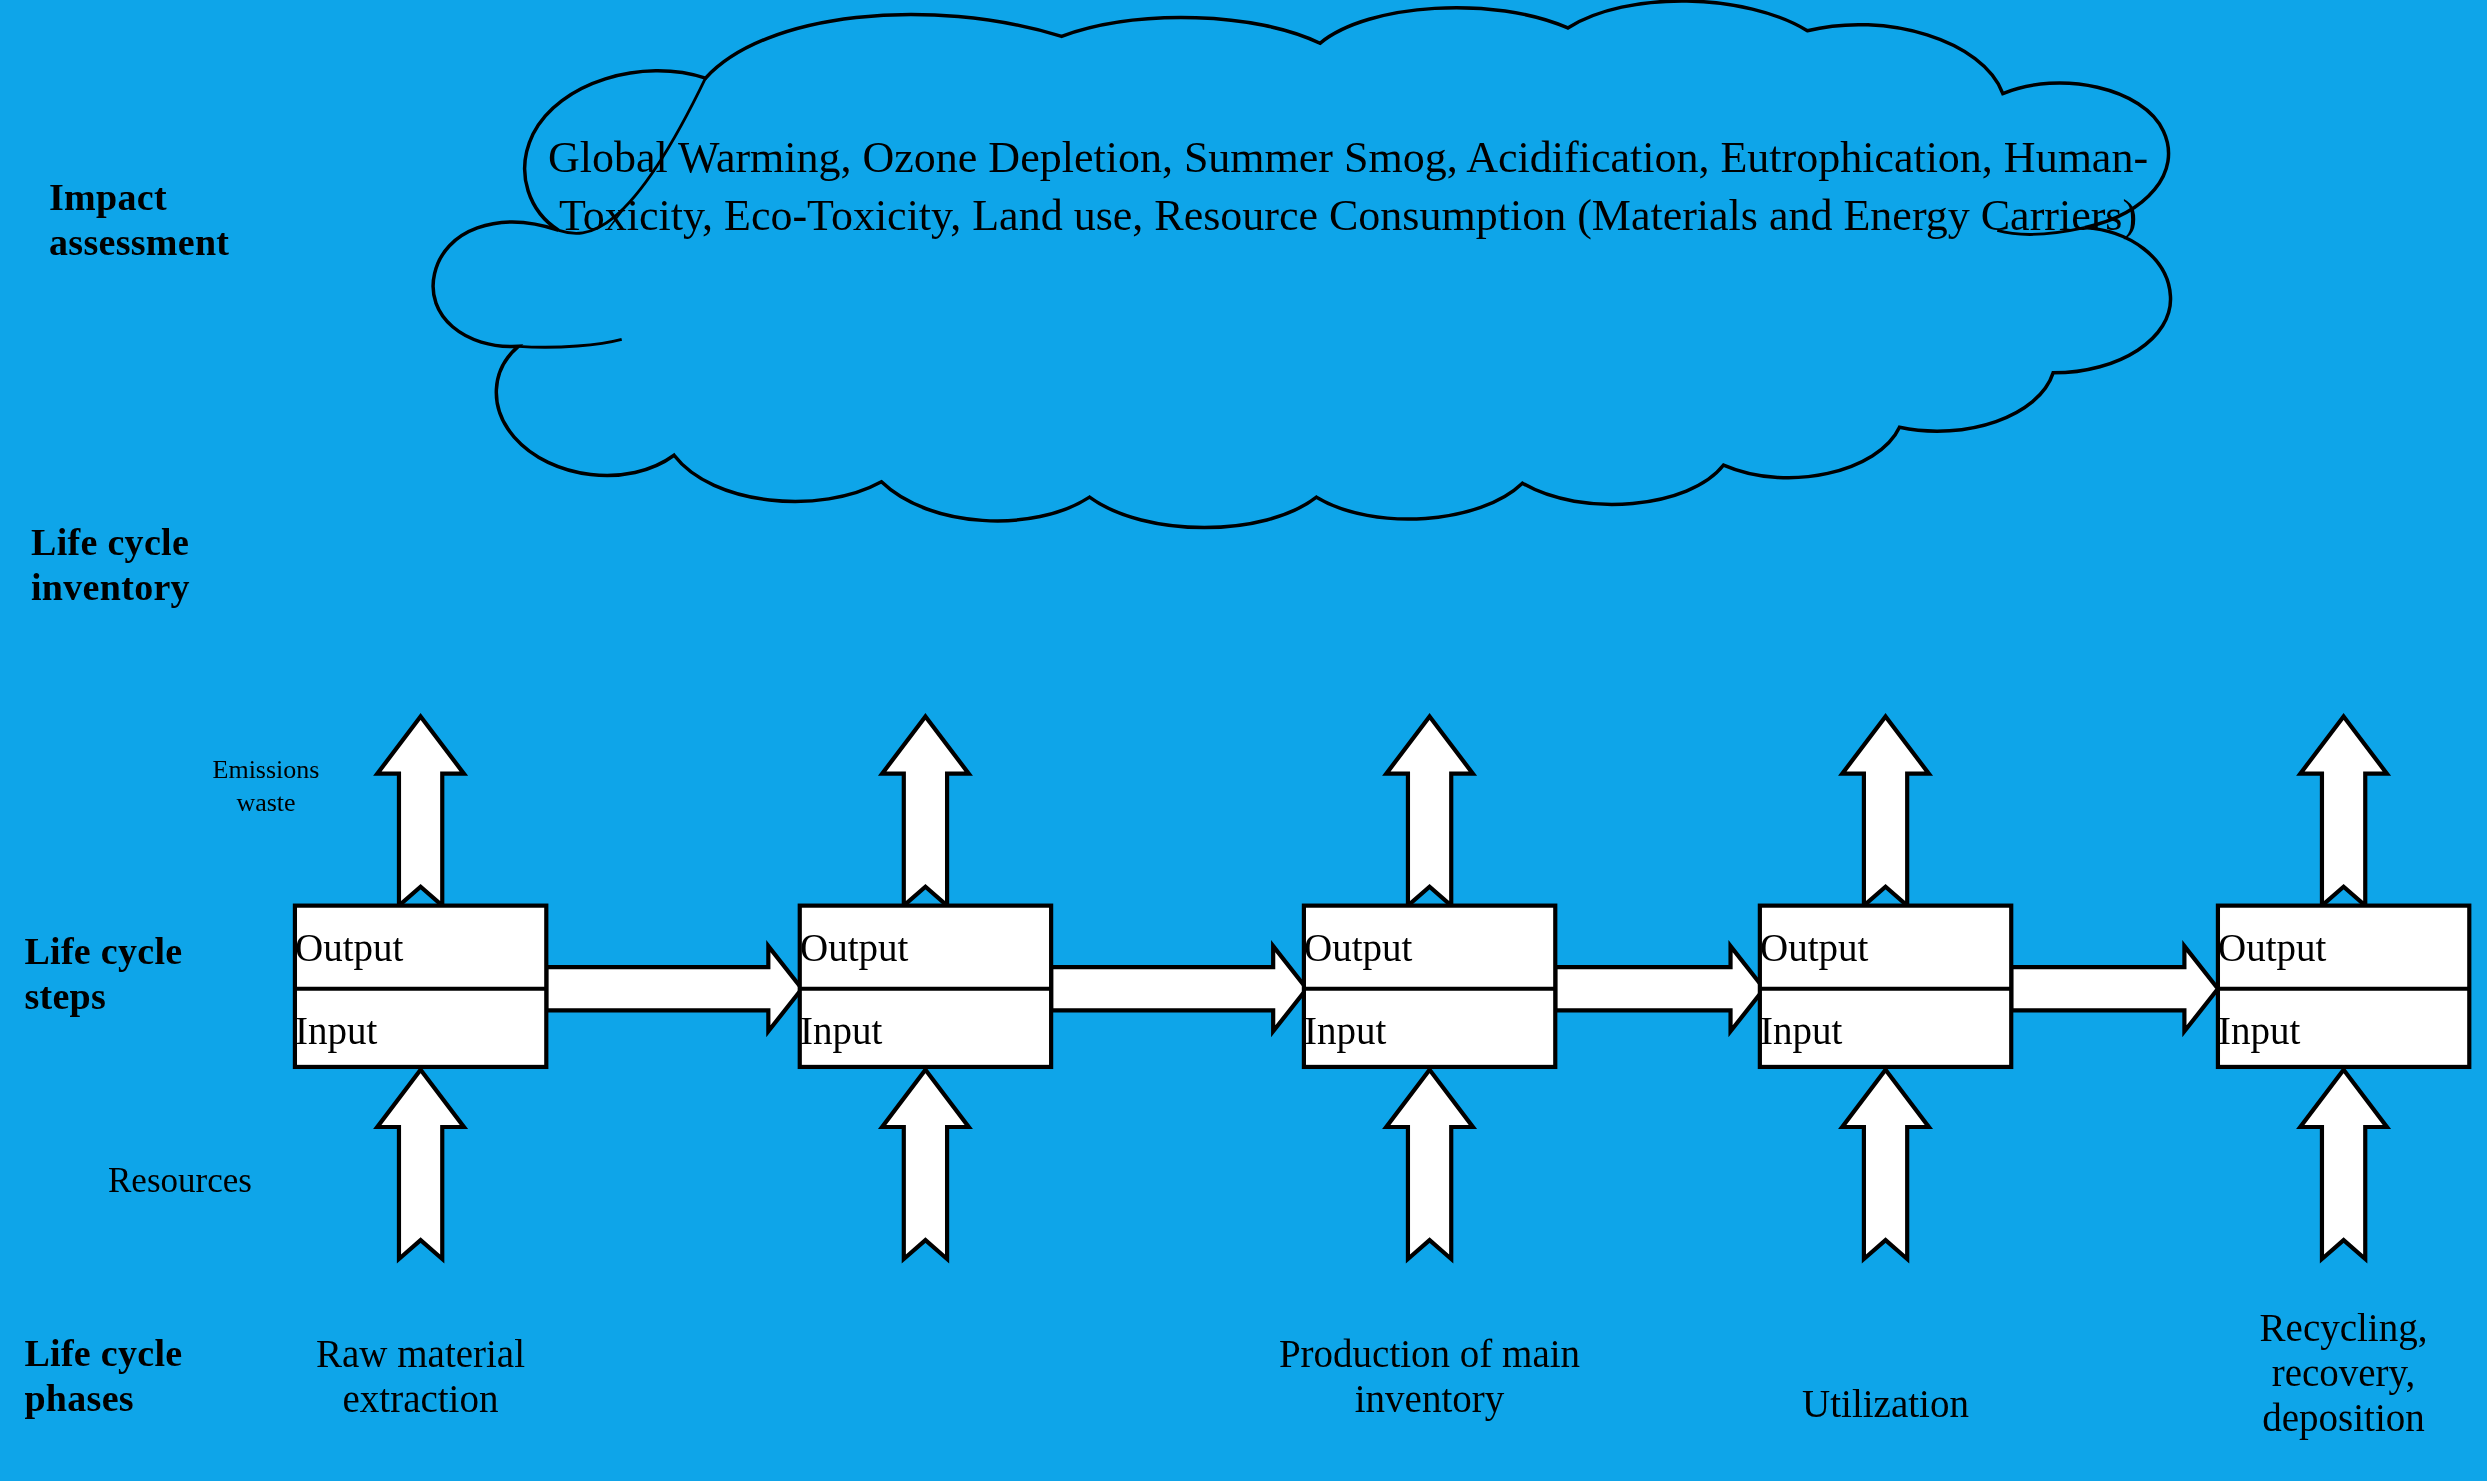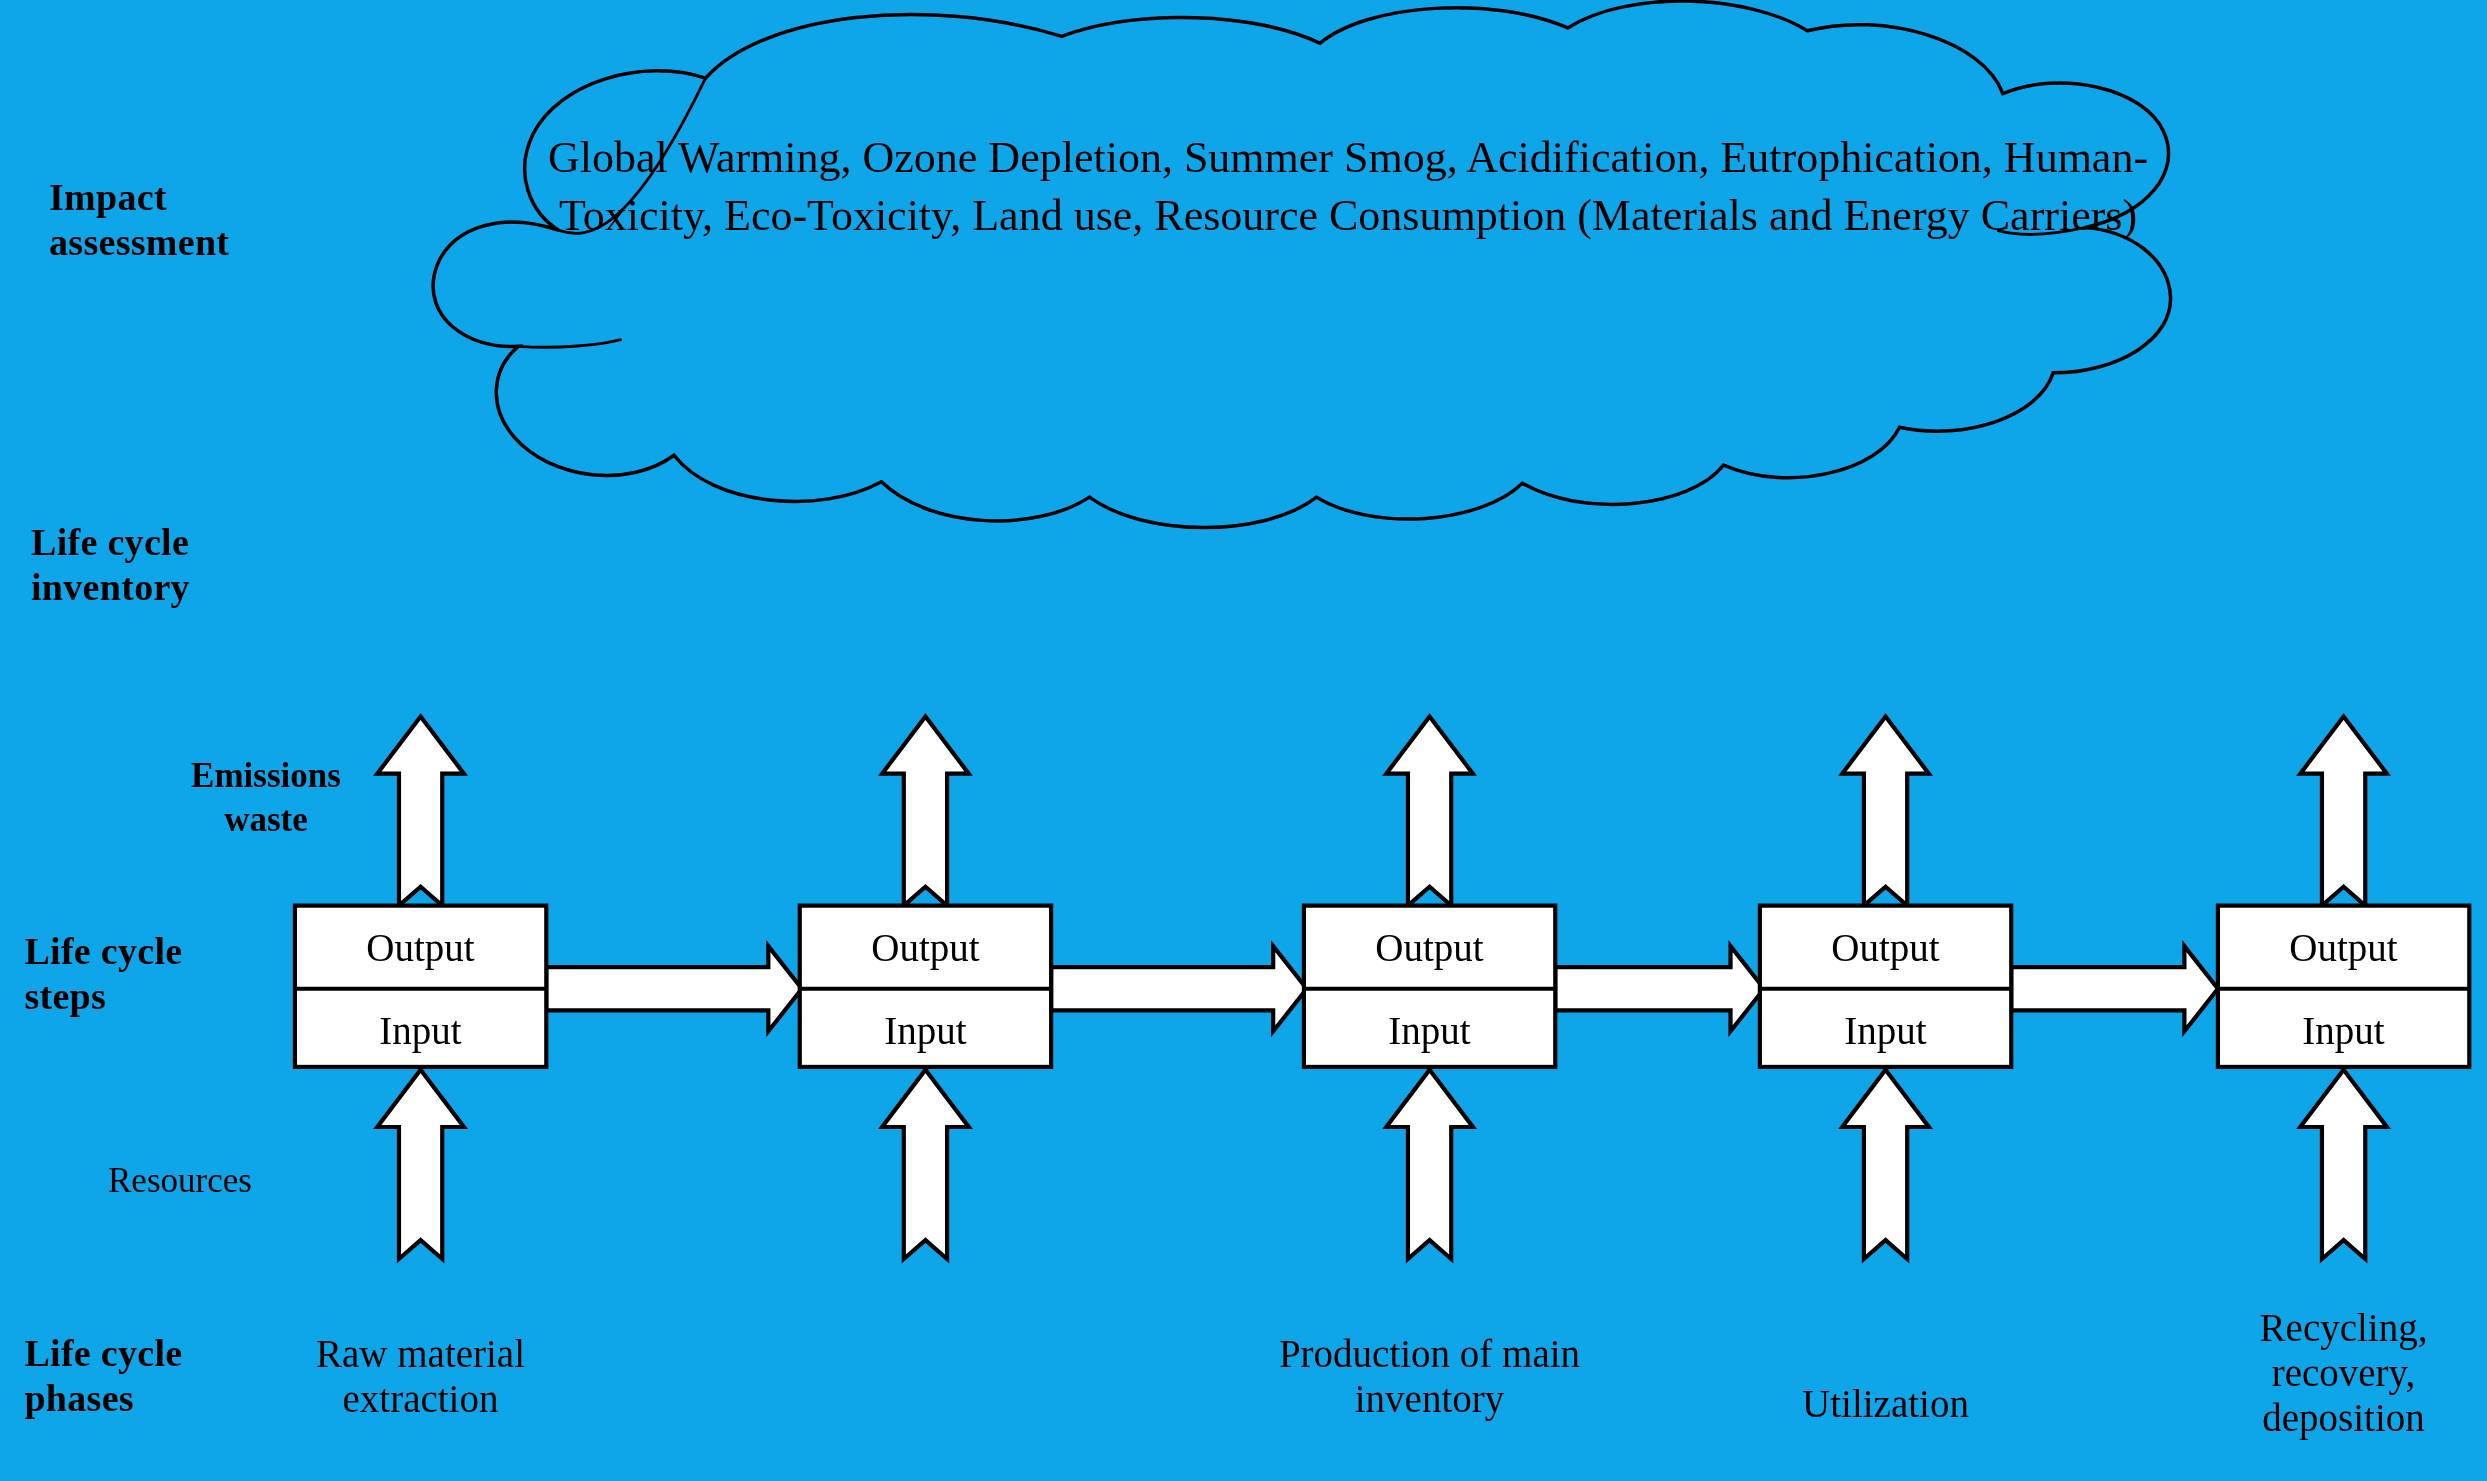--- a/index.html
+++ b/index.html
@@ -58,38 +58,37 @@
     font-weight: bold;
     font-size: 38px;
     letter-spacing: 0.3px;
   }
   .label-plain {
     font-weight: normal;
     font-size: 38px;
     margin-top: 8px;
   }
   .label-small {
-    font-weight: bold;
-    font-size: 35px;
+    font-weight: normal;
+    font-size: 26px;
     text-align: center;
     line-height: 1.25;
   }
   .cloud-text {
     position: absolute;
     left: 545px;
     top: 129px;
     width: 1606px;
     text-align: center;
     font-size: 44px;
     line-height: 1.32;
     font-weight: normal;
   }
   .box-cell-label {
     position: absolute;
-    text-align: center;
     font-size: 39px;
     font-weight: normal;
   }
   .phase-label {
     position: absolute;
     text-align: center;
     font-size: 39px;
     line-height: 1.16;
     font-weight: normal;
   }

